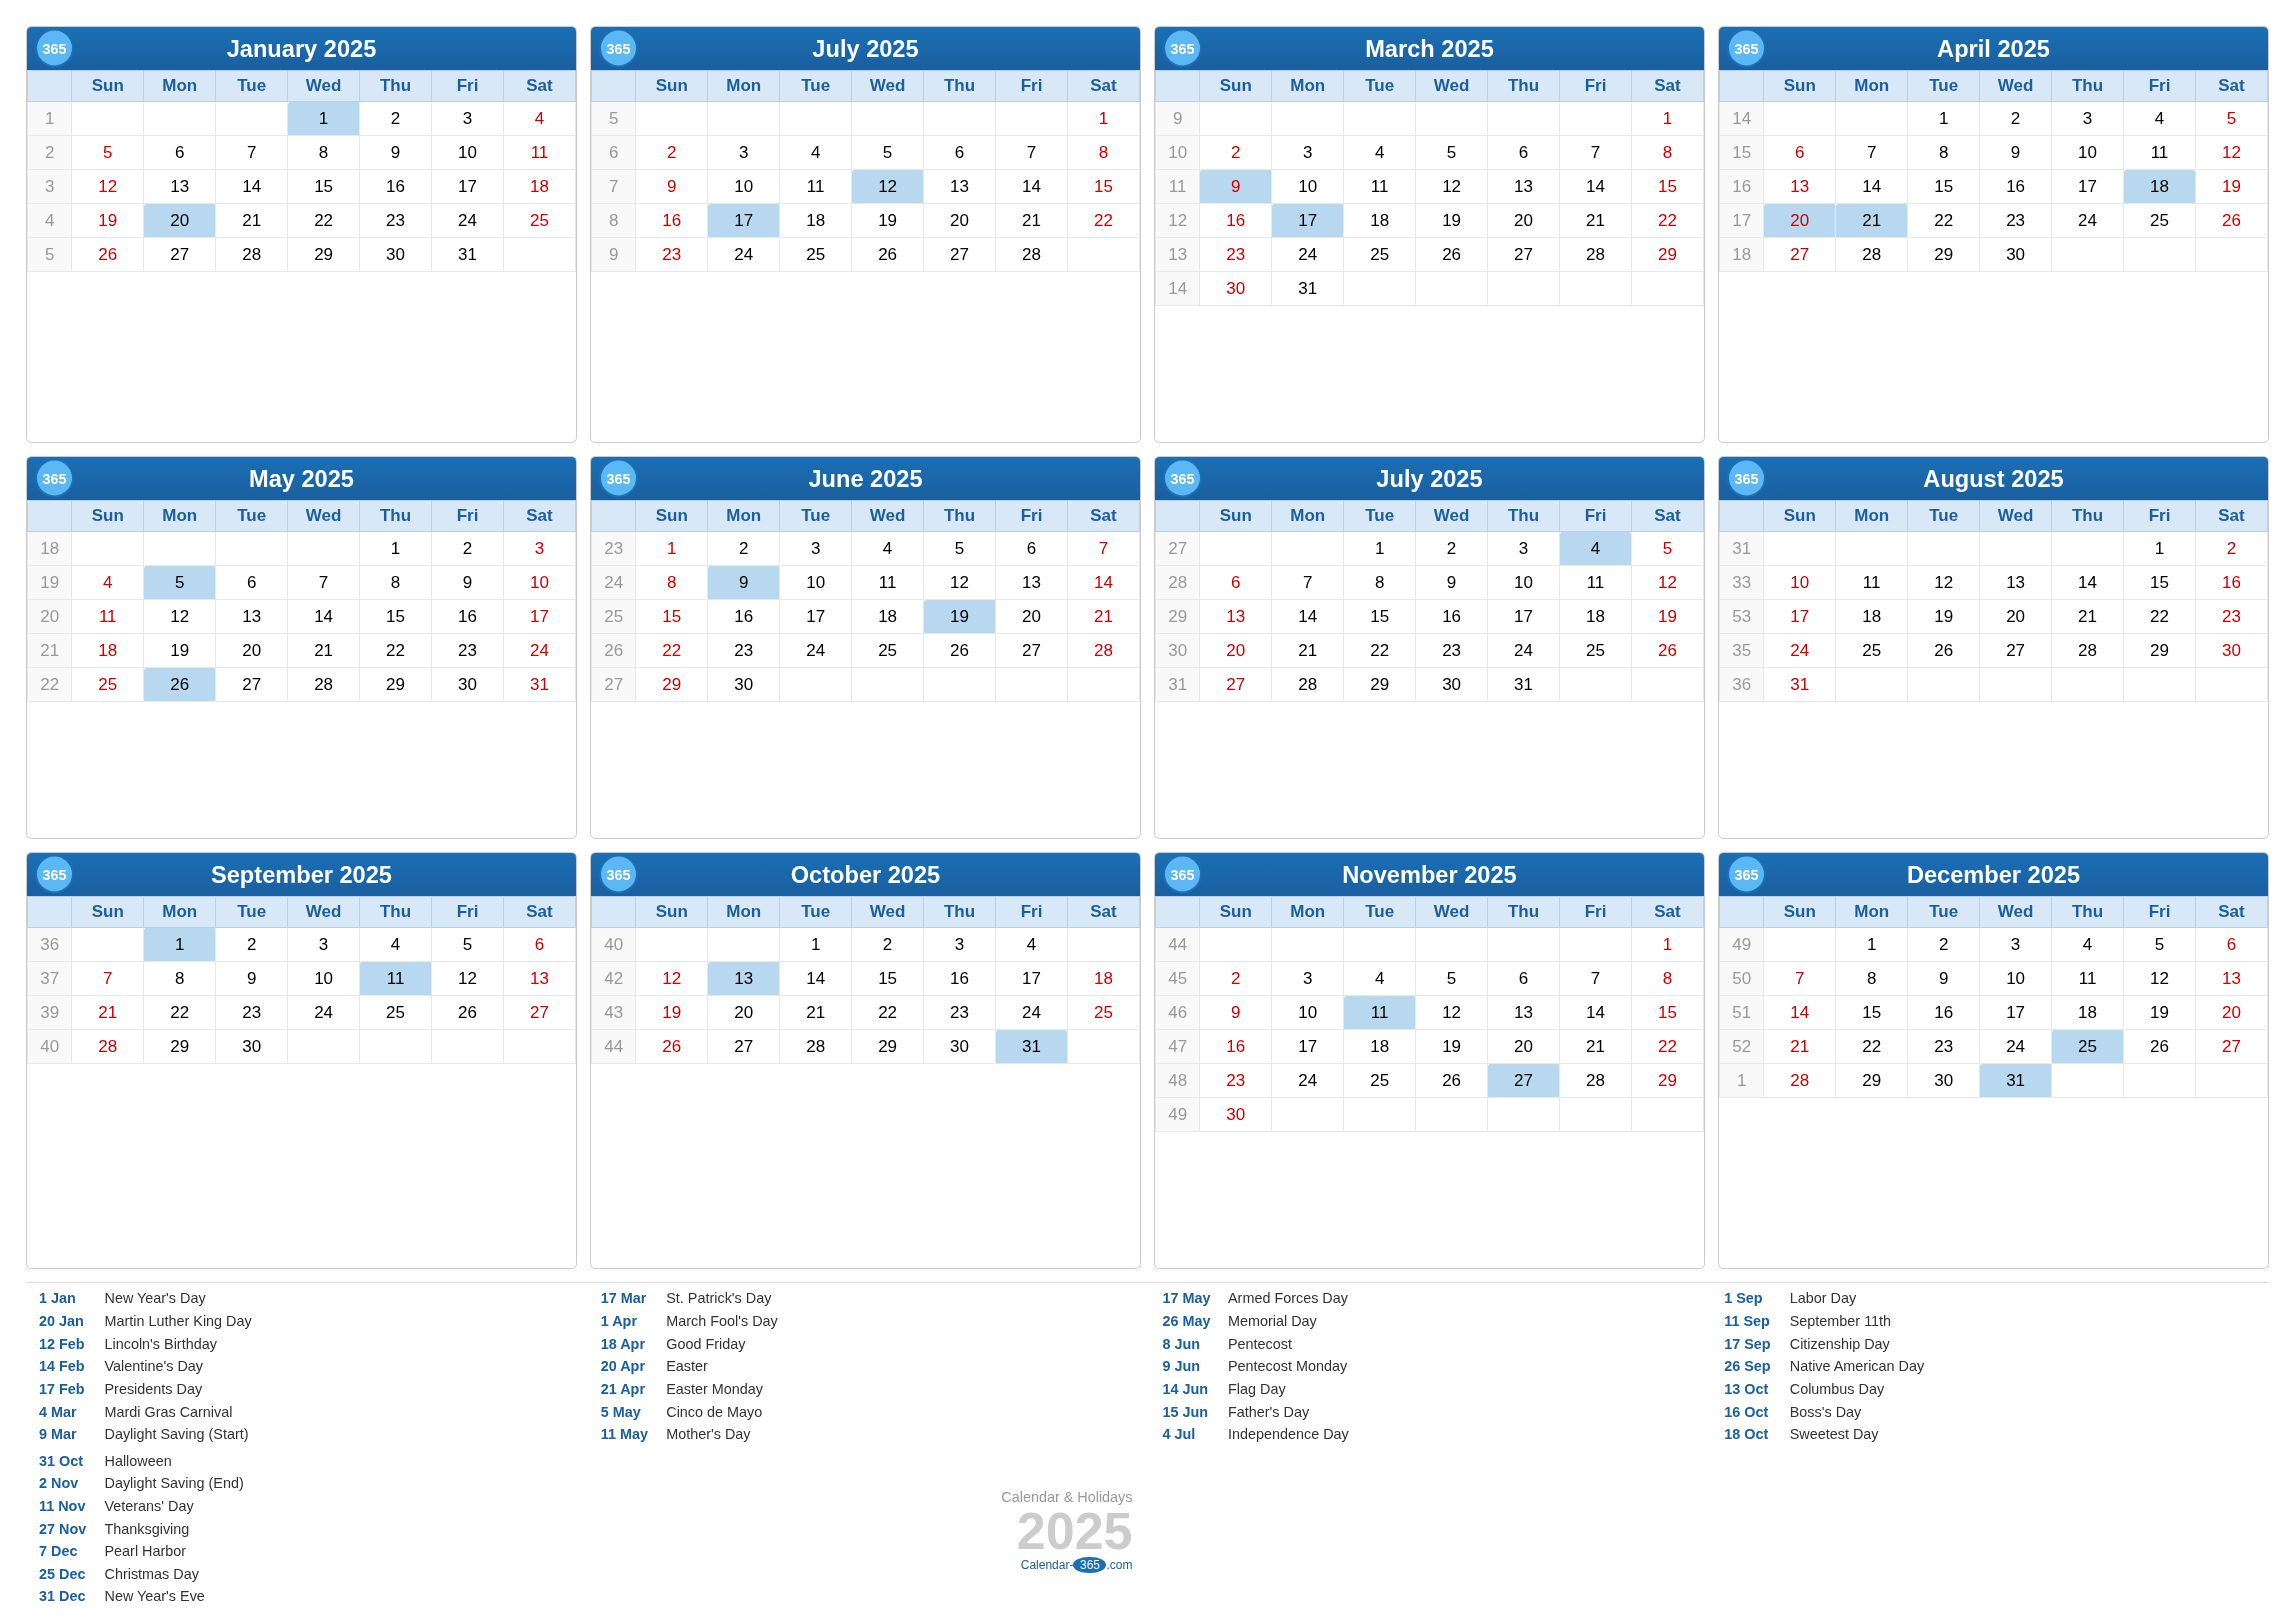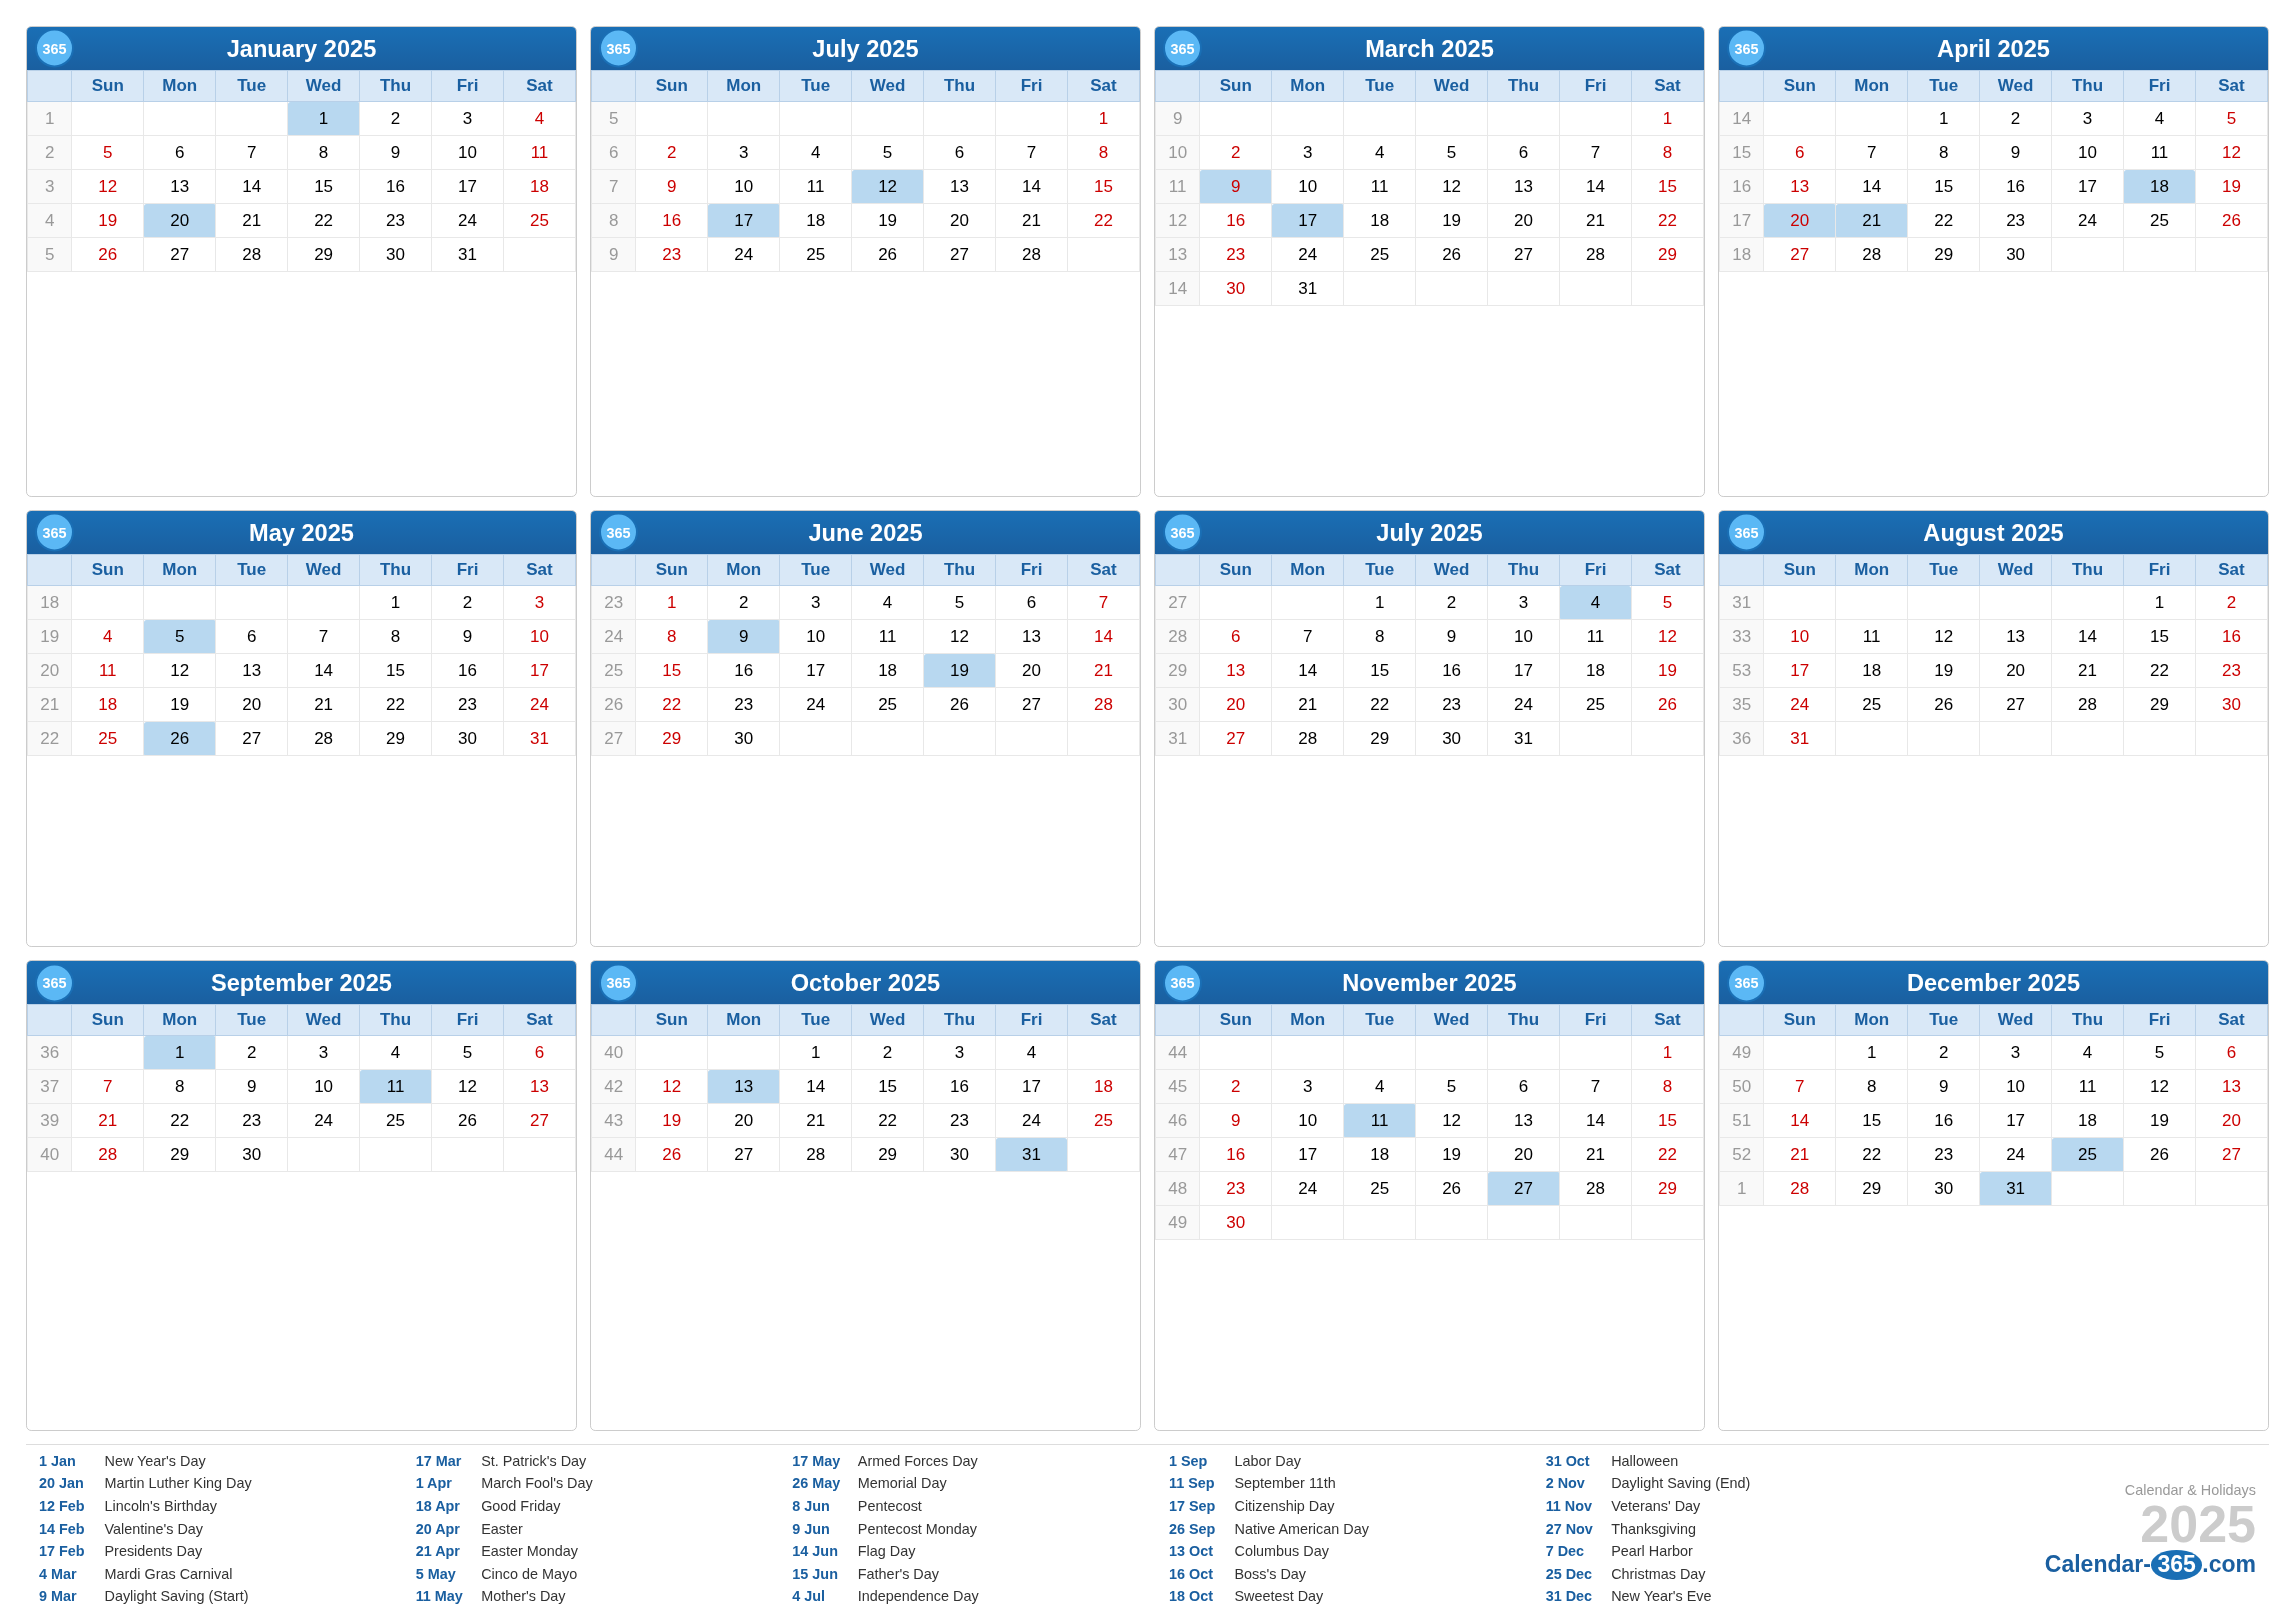--- a/index.html
+++ b/index.html
@@ -86,22 +86,22 @@
     .week-num {
       color: #999;
       font-size: 14.4px;
       background: #f9f9f9;
     }
     .empty-cell {
       background: #fff;
     }
     .holidays-section {
       display: grid;
-      grid-template-columns: repeat(6, 1fr);
-      gap: 17px;
+      grid-template-columns: repeat(4, 1fr);
+      gap: 4px;
       border-top: 0.7px solid #ddd;
       padding-top: 6.5px;
       font-size: 14.4px;
     }
     .holiday-col {
       padding: 0 13px;
     }
     .holiday-item {
       display: flex;
       gap: 6.5px;
@@ -130,23 +130,23 @@
       font-size: 14.4px;
       text-align: right;
     }
     .brand-year {
       font-size: 52px;
       font-weight: bold;
       color: #ccc;
       line-height: 1;
     }
     .brand-domain {
-      font-size: 23px;
+      font-size: 12px;
       color: #1a5fa0;
-      font-weight: bold;
+      font-weight: normal;
       margin-left: 32px;
     }
     .brand-domain-ball {
       background: #1a6fb5;
       color: white;
       border-radius: 50%;
       padding: 1.3px 6.5px;
       display: inline-block;
     }
     .sun-col { color: #cc0000; }

